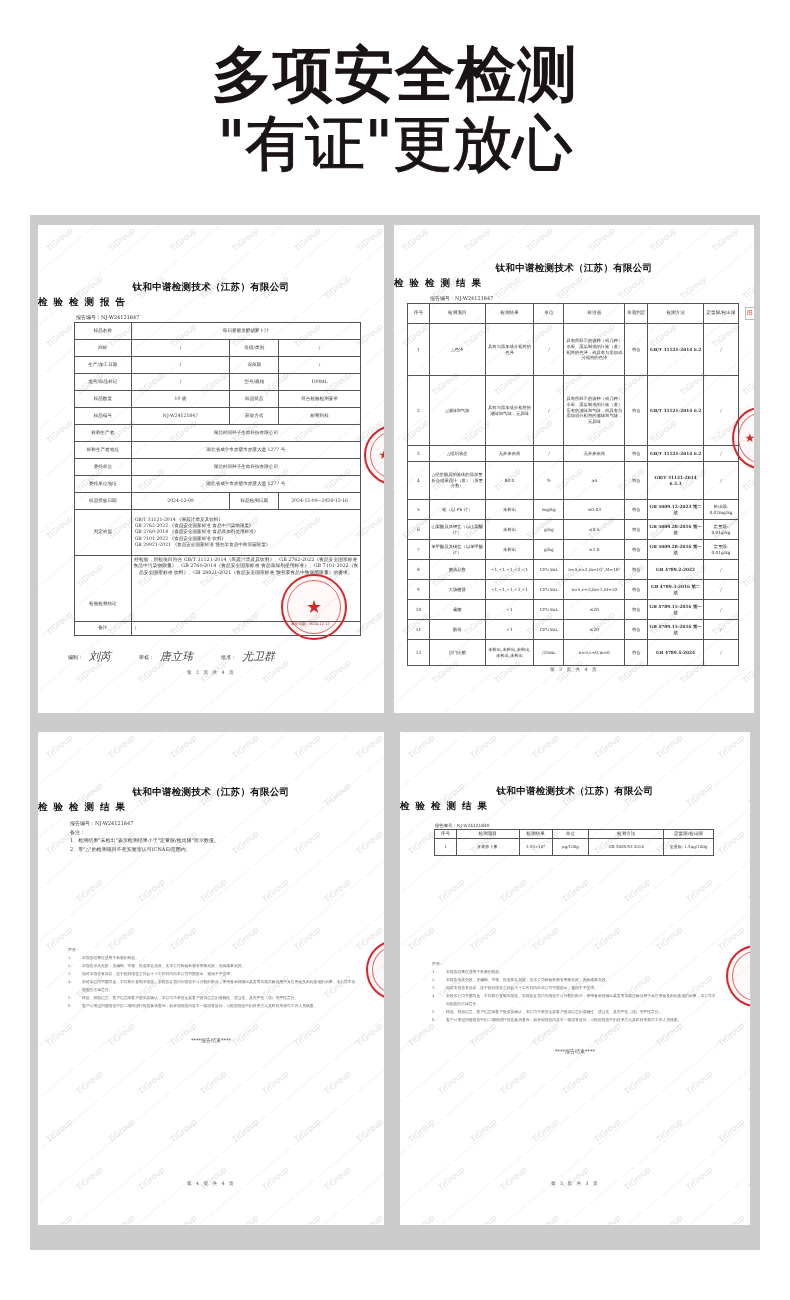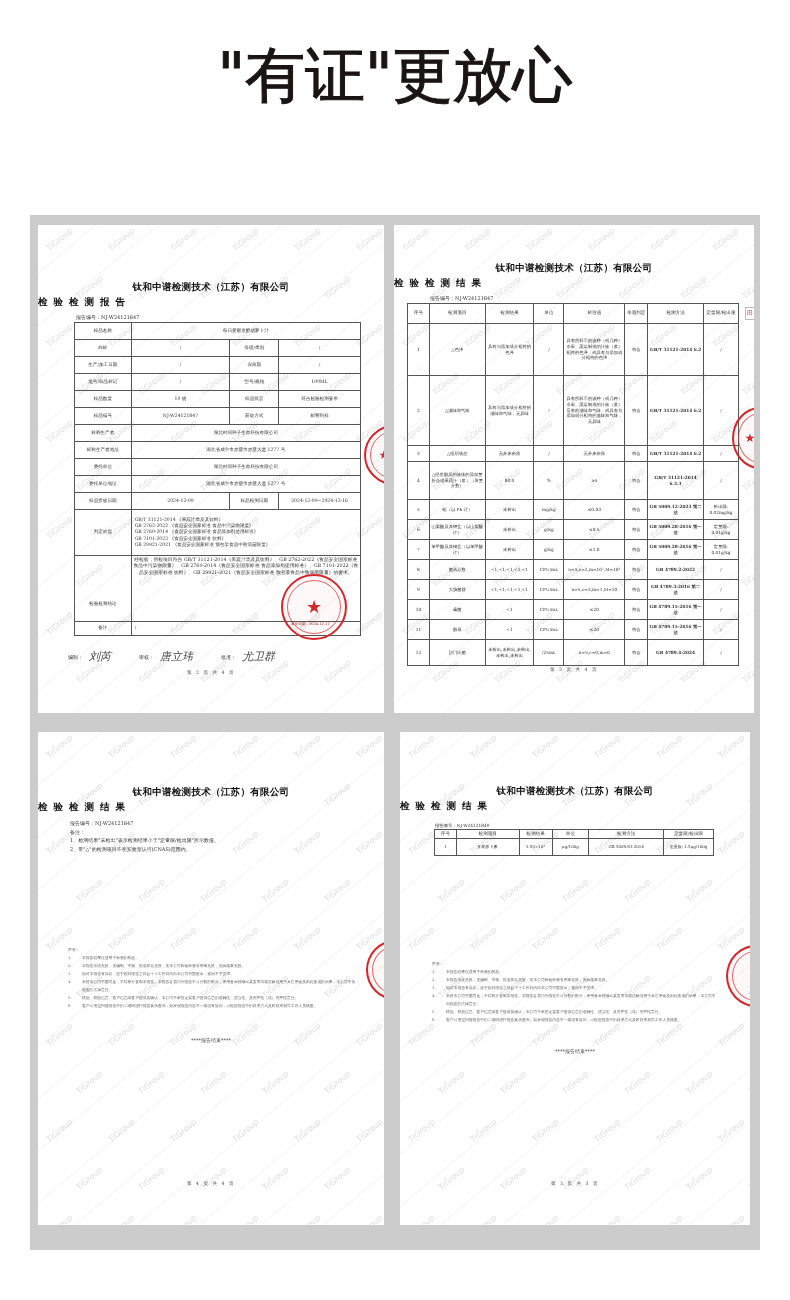--- a/index.html
+++ b/index.html
@@ -45,20 +45,21 @@
     .stamp .ring { position: absolute; inset: 4px; border-radius: 50%; border: 0.8px solid rgba(214,38,42,0.7); }
     .stamp .star { font-size: 18px; line-height: 1; font-family: "DejaVu Sans", sans-serif; }
     .stamp-label { position: absolute; font-size: 4px; color: #d6262a; white-space: nowrap; font-family: "DejaVu Sans", sans-serif; }
 
     .side-tab { position: absolute; font-size: 6px; color: #c0392b; border: 0.8px solid #bbb; background: #fff; padding: 1px 1px; }
   </style>
 </head>
 <body>
 
 <div class="headline">
+  <div class="l1">多项安全检测</div>
   <div class="l2">"有证"更放心</div>
 </div>
 
 <div class="frame"></div>
 
 <div class="page" style="left:38px; top:225px; width:346px; height:488px;">
   <div class="wm-layer"></div>
   <span class="wm" style="left: 284.25px; top: 442px;">TiGroup</span>
     <span class="wm" style="left: 222.25px; top: 442px;">TiGroup</span>
     <span class="wm" style="left: 160.25px; top: 442px;">TiGroup</span>

